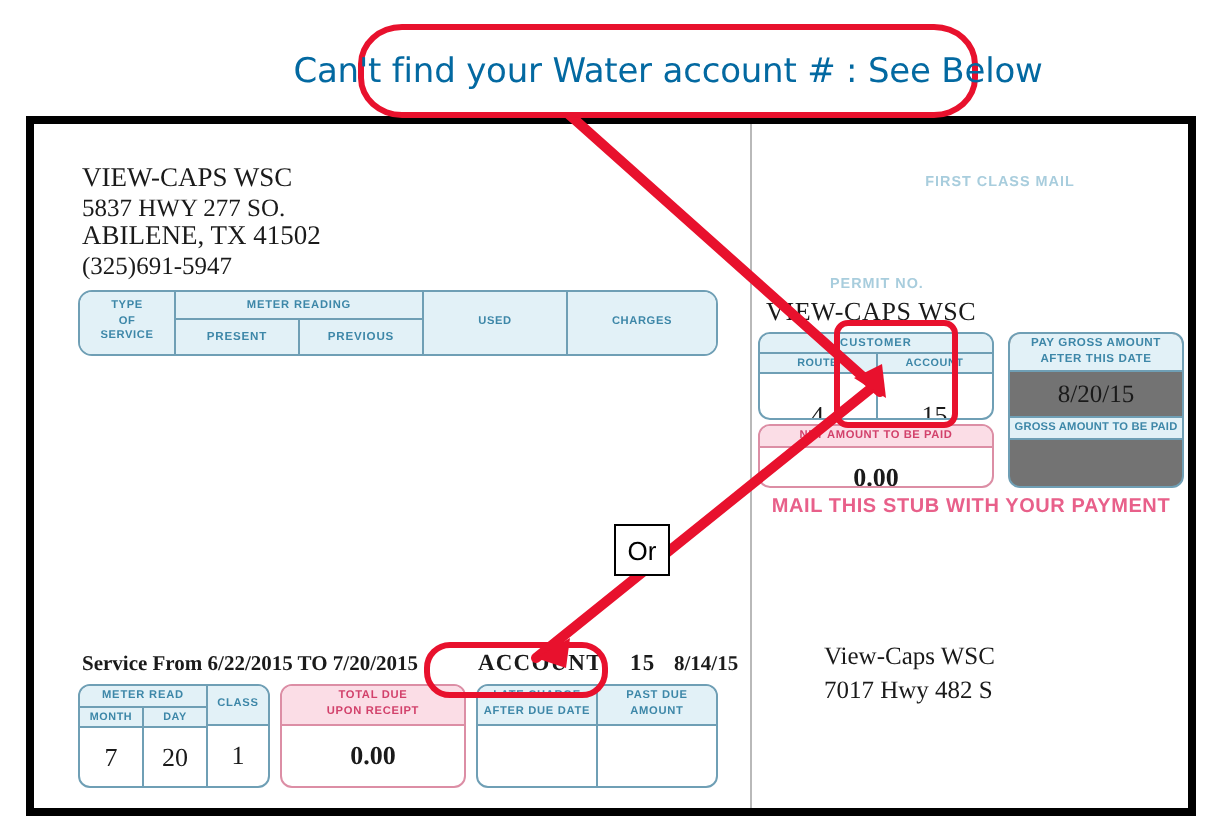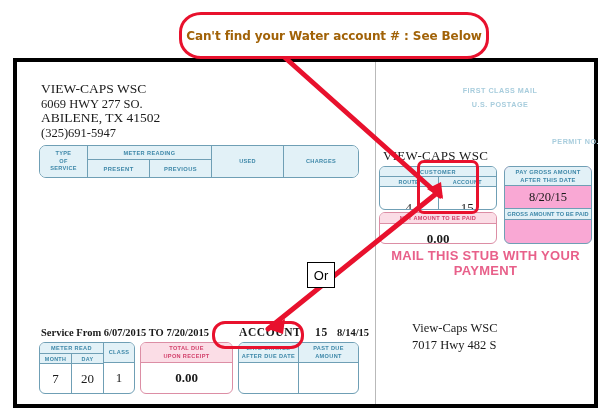--- a/index.html
+++ b/index.html
@@ -25,23 +25,23 @@
     border: 3px solid #e8112d;
     border-radius: 22px / 20px;
     background: #ffffff;
     display: flex;
     align-items: center;
     justify-content: center;
     z-index: 40;
   }
   #callout span {
     font-family: "DejaVu Sans", sans-serif;
-    font-size: 12px;
-    font-weight: bold;
-    color: #a16207;
+    font-size: 17px;
+    font-weight: normal;
+    color: #0369a1;
     letter-spacing: -0.1px;
     white-space: nowrap;
   }
 
   
   #arrows {
     position: absolute;
     left: 0;
     top: 0;
     width: 611px;
@@ -208,24 +208,24 @@
     width: 170px;
     text-align: center;
     font-size: 7.2px;
     font-weight: bold;
     letter-spacing: 0.5px;
     color: #a8cddd;
     line-height: 13.5px;
   }
   #permit-no {
     position: absolute;
-    left: 412px;
+    left: 398px;
     top: 75px;
     width: 170px;
-    text-align: right;
+    text-align: left;
     font-size: 7.2px;
     font-weight: bold;
     letter-spacing: 0.5px;
     color: #a8cddd;
   }
 
   
   #stub-title {
     position: absolute;
     left: 366px;
@@ -338,21 +338,21 @@
   #gross-box {
     position: absolute;
     left: 487px;
     top: 104px;
     width: 88px;
     height: 78px;
     border: 1.2px solid #6f9fb5;
     border-radius: 6px;
     box-sizing: border-box;
     overflow: hidden;
-    background: #f9a8d4;
+    background: #737373;
   }
   #gross-box .gb-title {
     height: 18px;
     background: #e2f1f7;
     border-bottom: 1.2px solid #6f9fb5;
     font-size: 5.8px;
     font-weight: bold;
     color: #3d87a8;
     letter-spacing: 0.3px;
     line-height: 8px;
@@ -384,21 +384,21 @@
     justify-content: center;
   }
   #gross-box .gb-blank { height: 100%; }
 
   #mail-stub-note {
     position: absolute;
     left: 362px;
     top: 186px;
     width: 213px;
     text-align: center;
-    font-size: 13px;
+    font-size: 10px;
     font-weight: bold;
     color: #e8608a;
     letter-spacing: 0.3px;
   }
 
   
   #service-line {
     position: absolute;
     left: 24px;
     top: 265px;
@@ -538,21 +538,21 @@
 </head>
 <body>
 
 <div id="bill">
   <div id="bill-inner">
 
     <div id="divider"></div>
 
     <div id="company-address">
       <div class="big">VIEW-CAPS WSC</div>
-      <div>6069 HWY 277 SO.</div>
+      <div>5837 HWY 277 SO.</div>
       <div class="big">ABILENE, TX  41502</div>
       <div>(325)691-5947</div>
     </div>
 
     <div id="meter-table">
       <div class="mt-col" style="width:48px">
         <div class="mt-head full">
           <div>
             <div>TYPE</div>
             <div>OF</div>
@@ -570,21 +570,20 @@
       <div class="mt-col" style="width:72px">
         <div class="mt-head full">USED</div>
       </div>
       <div class="mt-col" style="flex:1">
         <div class="mt-head full">CHARGES</div>
       </div>
     </div>
 
     <div id="postage">
       <div>FIRST CLASS MAIL</div>
-      <div>U.S. POSTAGE</div>
     </div>
     <div id="permit-no">PERMIT NO.</div>
 
     <div id="stub-title">VIEW-CAPS WSC</div>
 
     <div id="customer-box">
       <div class="cb-title">CUSTOMER</div>
       <div class="cb-subrow">
         <div class="cb-sub">ROUTE</div>
         <div class="cb-sub">ACCOUNT</div>
@@ -607,21 +606,21 @@
           <div>AFTER THIS DATE</div>
         </div>
       </div>
       <div class="gb-val">8/20/15</div>
       <div class="gb-title2">GROSS AMOUNT TO BE PAID</div>
       <div class="gb-blank"></div>
     </div>
 
     <div id="mail-stub-note">MAIL THIS STUB WITH YOUR PAYMENT</div>
 
-    <div id="service-line">Service From 6/07/2015 TO 7/20/2015</div>
+    <div id="service-line">Service From 6/22/2015 TO 7/20/2015</div>
     <div id="account-line">
       <span>ACCOUNT</span>
       &nbsp;&nbsp;
       <span>15</span>
     </div>
     <div id="bill-date">8/14/15</div>
 
     <div id="bottom-table">
       <div class="bt-group" id="meterread-group">
         <div id="mr-split">

